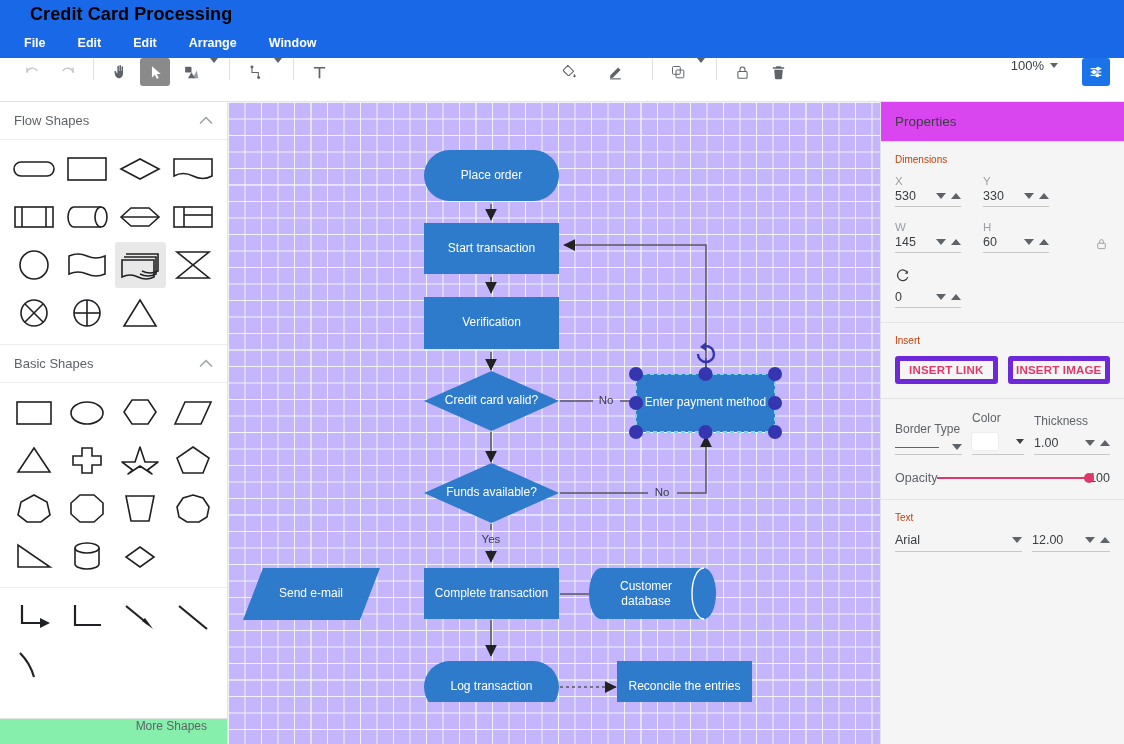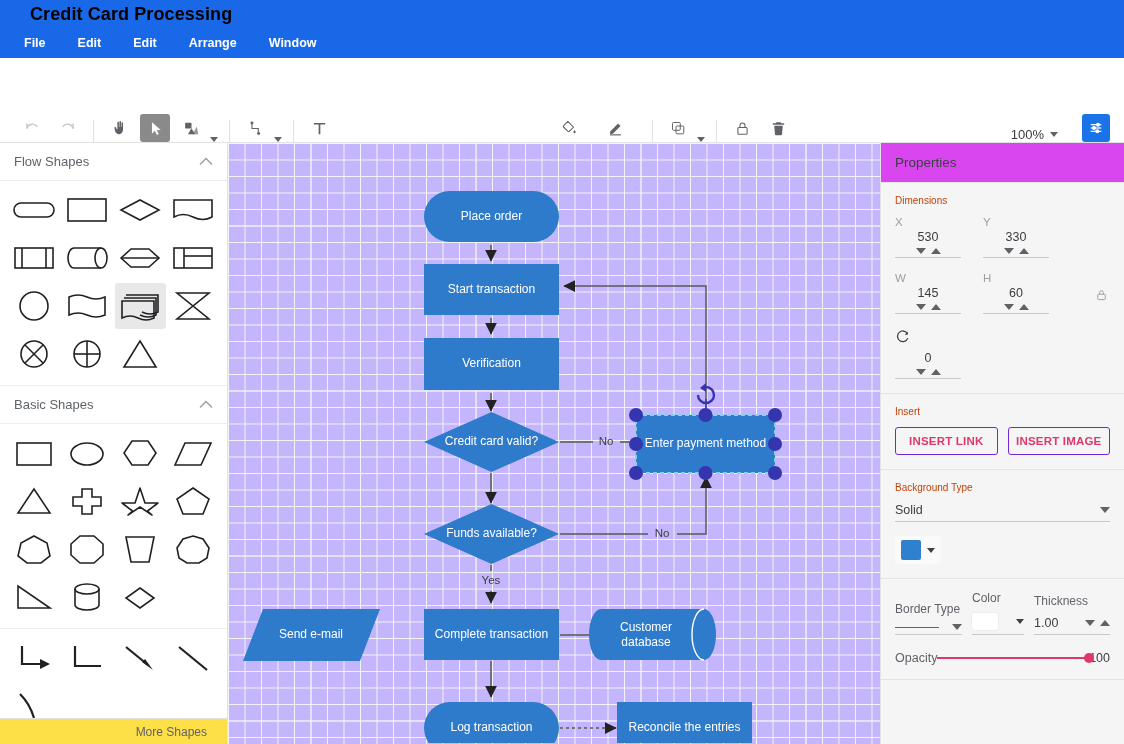--- a/index.html
+++ b/index.html
@@ -23,21 +23,21 @@
     display: flex; align-items: center; padding-left: 8px;
   }
   .menu-item {
     font-size: 12.5px; font-weight: bold; color: #fff;
     padding: 4px 16px; cursor: default; white-space: nowrap;
   }
 
   
   .toolbar {
     height: 44px; background: #fff; border-bottom: 1px solid #e2e2e2;
-    display: flex; align-items: flex-end; position: relative; margin-top: 41px;
+    display: flex; align-items: flex-start; position: relative;
   }
   .tb-btn {
     width: 30px; height: 28px; display: flex; align-items: center; justify-content: center;
     border-radius: 3px; cursor: pointer; color: #5f6368; margin: 0 3px;
   }
   .tb-btn.selected { background: #8a8a8a; color: #fff; }
   .tb-btn.disabled { color: #c6c6c6; }
   .tb-sep { width: 1px; height: 22px; background: #e0e0e0; margin: 0 7px; }
   .caret {
     width: 0; height: 0; border-left: 4px solid transparent; border-right: 4px solid transparent;
@@ -71,22 +71,22 @@
     padding: 6px 8px 8px 8px; gap: 2px;
   }
   .shape-cell {
     height: 46px; display: flex; align-items: center; justify-content: center;
     border-radius: 3px; cursor: pointer;
   }
   .shape-cell.active { background: #e8e8e8; }
   .shape-cell svg { display: block; }
   .sb-divider { height: 1px; background: #ededed; }
   .more-shapes {
-    height: 26px; background: #fde047; border-top: 1px solid #e2e2e2;
-    display: flex; align-items: center; justify-content: flex-end;
+    height: 26px; background: #86efac; border-top: 1px solid #e2e2e2;
+    display: flex; align-items: flex-start; justify-content: flex-end;
     padding-right: 20px; font-size: 12px; color: #5f6368; cursor: pointer;
   }
 
   
   .canvas-wrap { flex: 1; position: relative; overflow: hidden; background: #c4b5fd; }
   .canvas-grid {
     position: absolute; inset: 0;
     background-image:
       linear-gradient(to right, #f2f4f7 1px, transparent 1px),
       linear-gradient(to bottom, #f2f4f7 1px, transparent 1px),
@@ -114,31 +114,31 @@
     font-size: 13.5px; color: #3c4043; background: #d946ef;
     border-bottom: 1px solid #e4e4e4;
   }
   .props-section { padding: 12px 14px 14px 14px; border-bottom: 1px solid #e4e4e4; }
   .sec-title { font-size: 10px; color: #c2410c; margin-bottom: 10px; }
   .dim-row { display: flex; gap: 22px; margin-bottom: 4px; position: relative; }
   .dim-field { width: 66px; }
   .dim-label { font-size: 11.5px; color: #9aa0a6; margin-bottom: 2px; }
   .dim-input {
     display: flex; align-items: center; gap: 4px;
-    border-bottom: 1px solid #c8c8c8; padding-bottom: 3px; flex-direction: column;
+    border-bottom: 1px solid #c8c8c8; padding-bottom: 3px;
   }
   .dim-val { font-size: 12.5px; color: #3c4043; flex: 1; }
   .spin { display: flex; gap: 5px; align-items: center; }
   .tri-down { width:0;height:0;border-left:5px solid transparent;border-right:5px solid transparent;border-top:6px solid #5f6368;cursor:pointer; }
   .tri-up { width:0;height:0;border-left:5px solid transparent;border-right:5px solid transparent;border-bottom:6px solid #5f6368;cursor:pointer; }
   .lock-ico { position: absolute; right: 2px; top: 16px; color: #9aa0a6; font-size: 12px; }
   .rot-ico { font-size: 15px; color: #3c4043; margin-bottom: 3px; display:inline-block; }
   .insert-btns { display: flex; gap: 10px; }
   .ins-btn {
-    flex: 1; height: 28px; border: 1px solid #6d28d9; border-radius: 3px;
+    flex: 1; height: 28px; border: 5px solid #6d28d9; border-radius: 3px;
     color: #e0376a; background: #f5f5f5; font-size: 11.5px; font-weight: bold;
     display: flex; align-items: center; justify-content: center; cursor: pointer;
     letter-spacing: .2px;
   }
   .select-line {
     display: flex; align-items: center; justify-content: space-between;
     border-bottom: 1px solid #c8c8c8; padding-bottom: 4px; margin-top: 2px;
   }
   .select-val { font-size: 12.5px; color: #3c4043; }
   .swatch-wrap {
@@ -732,31 +732,20 @@
       </div>
 
       <div class="props-section">
         <div class="sec-title">Insert</div>
         <div class="insert-btns">
           <div class="ins-btn">INSERT LINK</div>
           <div class="ins-btn">INSERT IMAGE</div>
         </div>
       </div>
 
-      <div class="props-section">
-        <div class="sec-title">Background Type</div>
-        <div class="select-line">
-          <span class="select-val">Solid</span>
-          <span class="tri-down"></span>
-        </div>
-        <div class="swatch-wrap">
-          <span class="swatch" id="bgSwatch" style="background: rgb(48, 128, 208);"></span>
-          <span class="tri-sm"></span>
-        </div>
-      </div>
 
       <div class="props-section">
         <div class="border-row">
           <div class="br-col" style="flex:1.15">
             <span class="br-label">Border Type</span>
             <div class="br-ctl">
               <span class="line-preview"></span>
               <span class="tri-down"></span>
             </div>
           </div>
@@ -780,16 +769,32 @@
         </div>
         <div class="opacity-row">
           <span class="op-label">Opacity</span>
           <span class="op-track">
               <span class="op-knob"></span>
             </span>
           <span class="op-val">100</span>
         </div>
       </div>
 
+      <div class="props-section" style="border-bottom:none">
+        <div class="sec-title">Text</div>
+        <div class="text-row">
+          <div class="font-ctl">
+            <span class="select-val">Arial</span>
+            <span class="tri-down"></span>
+          </div>
+          <div class="size-ctl">
+            <span class="dim-val">12.00</span>
+            <span class="spin">
+                <span class="tri-down"></span>
+                <span class="tri-up"></span>
+              </span>
+          </div>
+        </div>
+      </div>
 
     </div>
   </div>
 </div>
 
 </body></html>

